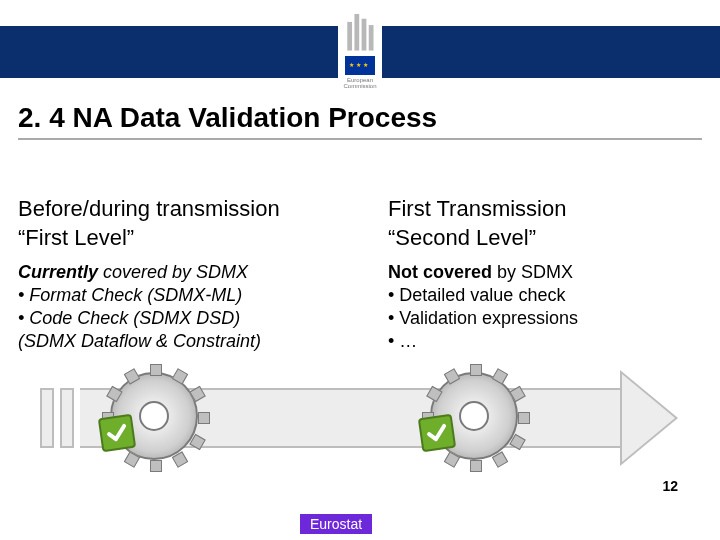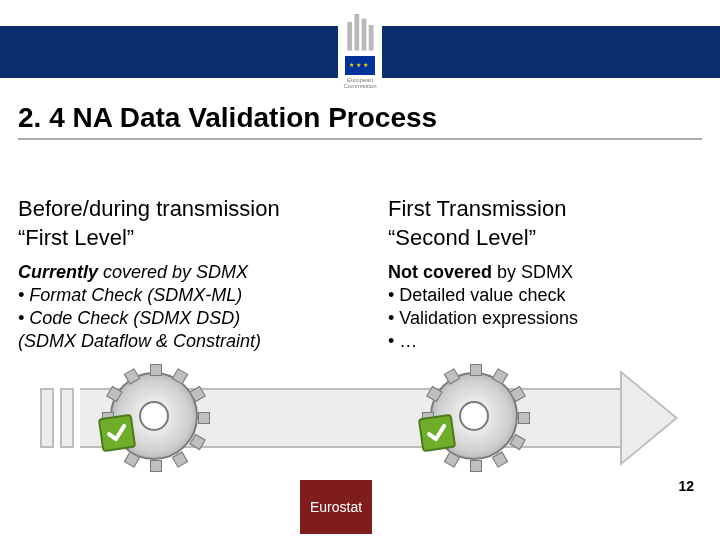--- a/index.html
+++ b/index.html
@@ -64,24 +64,24 @@
     top: 46px; left: -2px; transform-origin: 54px 6px;
   }
   .check {
     position: absolute; width: 34px; height: 34px; background: #6eae2a; border-radius: 4px;
     transform: rotate(-8deg); border: 2px solid #4c7a1c;
     display: flex; align-items: center; justify-content: center;
   }
   .check svg { width: 24px; height: 24px; }
   .check1 { top: 416px; left: 100px; }
   .check2 { top: 416px; left: 420px; }
-  .pagenum { position: absolute; top: 478px; right: 26px; font-size: 14px; font-weight: bold; }
+  .pagenum { position: absolute; top: 478px; right: 42px; font-size: 14px; font-weight: bold; }
   .footer-brand {
     position: absolute; bottom: 6px; left: 300px;
-    background: #7f1d1d; color: #fff; font-size: 14px; padding: 19px 10px; text-align: right;
+    background: #6d28d9; color: #fff; font-size: 14px; padding: 2px 10px; text-align: right;
   }
 </style>
 </head>
 <body>
 
 <div class="header-band"></div>
 <div class="logo-block">
   <svg class="logo-pillars" viewBox="0 0 40 60">
     <rect x="4" y="20" width="6" height="36" fill="#b8b8b8"></rect>
     <rect x="13" y="10" width="6" height="46" fill="#b8b8b8"></rect>

